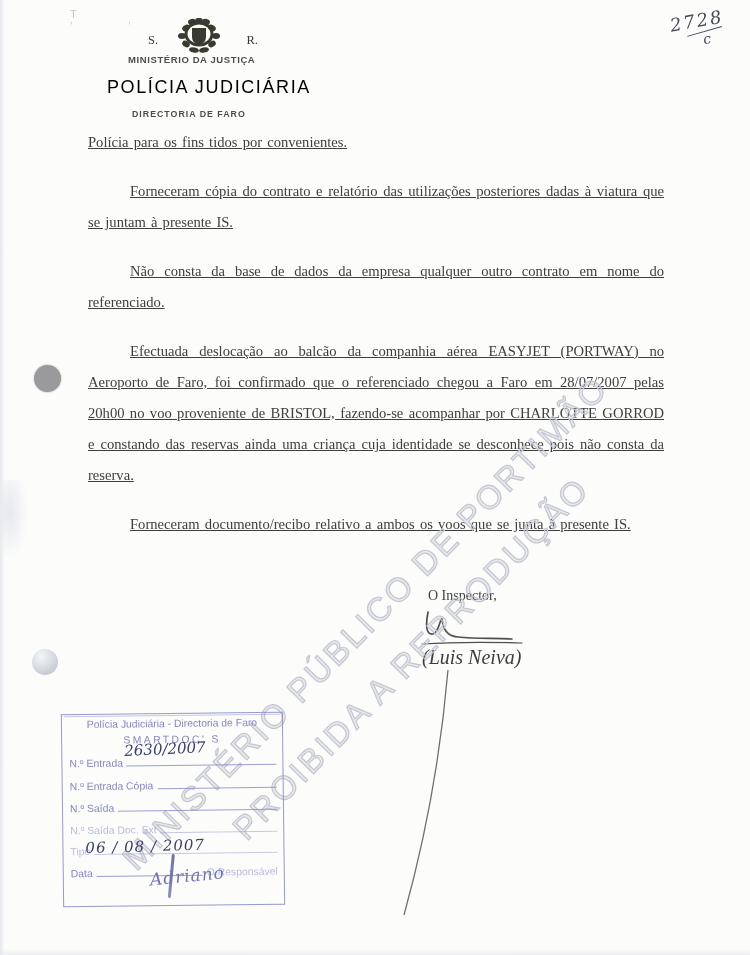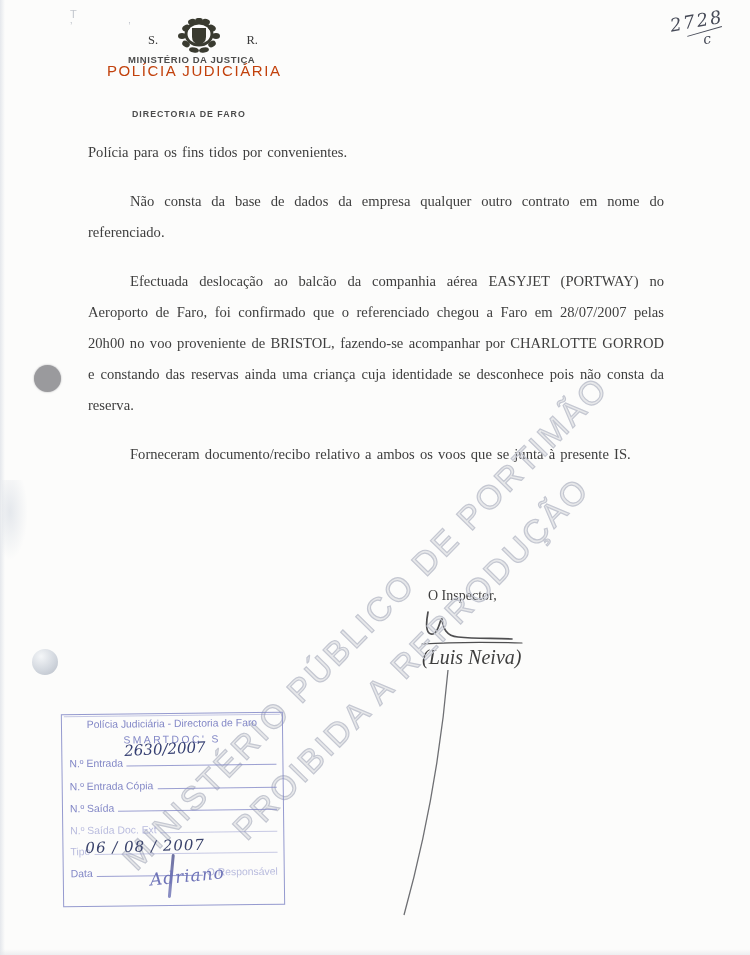--- a/index.html
+++ b/index.html
@@ -29,27 +29,27 @@
   .corner-note .frac{width:36px;border-top:1.8px solid #474b58;margin:1px auto 0 18px;transform:rotate(-6deg);}
   .corner-note .ltr{font-size:14px;margin-left:14px;line-height:14px;}
   
   .crest-row{position:absolute;left:148px;top:18px;width:110px;height:36px;}
   .crest-s{position:absolute;left:0;top:15px;font-size:12.5px;color:#3a3a3a;}
   .crest-r{position:absolute;right:0;top:15px;font-size:12.5px;color:#3a3a3a;}
   .crest{position:absolute;left:28px;top:0;}
   .ministry{position:absolute;left:128px;top:54px;width:130px;text-align:left;
     font-family:"Liberation Sans",sans-serif;font-size:9.5px;font-weight:bold;
     letter-spacing:.6px;color:#4c4c4c;}
-  .org-title{position:absolute;left:107px;top:62px;font-family:"Liberation Sans",sans-serif;
-    font-size:15px;letter-spacing:1.6px;color:#c2410c;font-weight:500;}
+  .org-title{position:absolute;left:107px;top:77px;font-family:"Liberation Sans",sans-serif;
+    font-size:18px;letter-spacing:1.6px;color:#000000;font-weight:500;}
   .directorate{position:absolute;left:132px;top:109px;font-family:"Liberation Sans",sans-serif;
     font-size:8.8px;letter-spacing:1px;color:#4c4c4c;font-weight:bold;text-align:center;}
   
-  .body-text{position:absolute;left:88px;top:137px;width:576px;z-index:2;
-    font-size:14.6px;line-height:31px;text-align:justify;color:#3e3e3e;word-spacing:1.5px;}
+  .body-text{position:absolute;left:88px;top:127px;width:576px;z-index:2;
+    font-size:14.6px;line-height:31px;text-align:justify;color:#3e3e3e;word-spacing:1.5px;text-decoration:underline;}
   .body-text p{margin:0 0 18px 0;text-indent:42px;}
   .body-text p.no-indent{text-indent:0;}
   
   .insp-title{position:absolute;left:428px;top:588px;font-size:14px;z-index:2;}
   .insp-sig{position:absolute;left:418px;top:606px;z-index:2;}
   .insp-name{position:absolute;left:422px;top:646px;font-size:20px;font-style:italic;z-index:2;}
   
   .wm{position:absolute;z-index:3;pointer-events:none;text-align:center;
     font-family:"Liberation Sans",sans-serif;font-weight:400;white-space:nowrap;
     color:rgba(176,180,192,.28);-webkit-text-stroke:1.2px #c4c7d1;letter-spacing:3px;}
@@ -120,20 +120,21 @@
       </svg>
     </span>
     <span class="crest-r">R.</span>
   </div>
   <div class="ministry">MINISTÉRIO DA JUSTIÇA</div>
   <div class="org-title">POLÍCIA JUDICIÁRIA</div>
   <div class="directorate">DIRECTORIA DE FARO</div>
 
   <div class="body-text">
     <p class="no-indent">Polícia para os fins tidos por convenientes.</p>
+    <p>Forneceram cópia do contrato e relatório das utilizações posteriores dadas à viatura que se juntam à presente IS.</p>
     <p>Não consta da base de dados da empresa qualquer outro contrato em nome do referenciado.</p>
     <p>Efectuada deslocação ao balcão da companhia aérea EASYJET (PORTWAY) no Aeroporto de Faro, foi confirmado que o referenciado chegou a Faro em 28/07/2007 pelas 20h00 no voo proveniente de BRISTOL, fazendo-se acompanhar por CHARLOTTE GORROD e constando das reservas ainda uma criança cuja identidade se desconhece pois não consta da reserva.</p>
     <p>Forneceram documento/recibo relativo a ambos os voos que se junta à presente IS.</p>
   </div>
 
   <div class="insp-title">O Inspector,</div>
   <div class="insp-sig">
     <svg width="112" height="42" viewBox="0 0 112 42">
       <g fill="none" stroke="#4e4e50" stroke-linecap="round">
         <path d="M10 6 C7 22 9 29 15 28 C21 27 22 12 24 13 C25 22 28 30 40 31 C58 33 75 32 94 33" stroke-width="1.7"></path>

